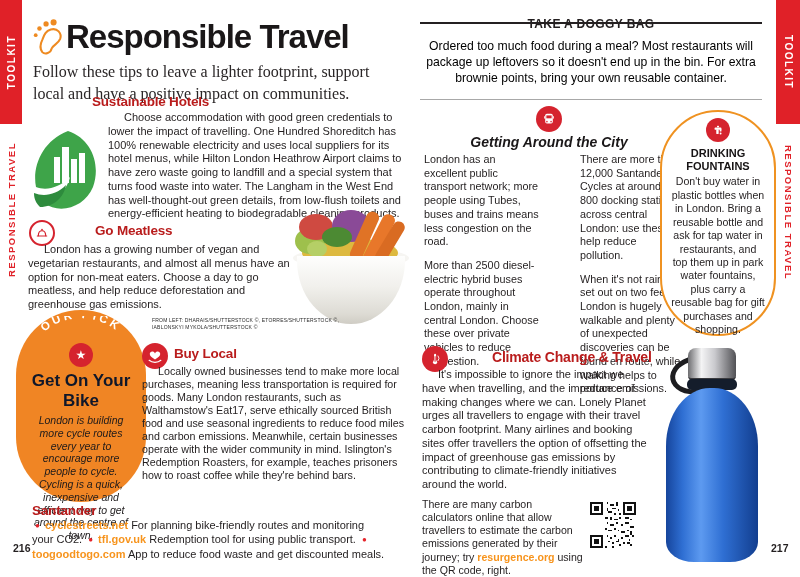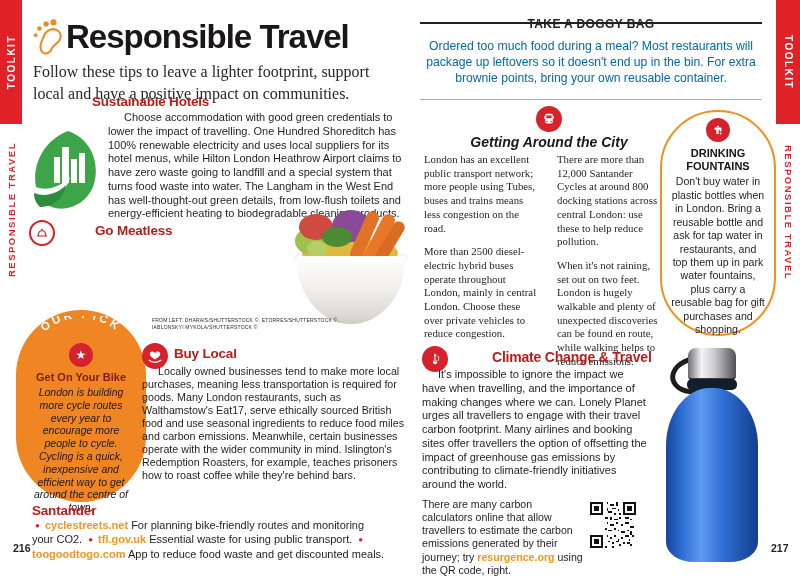--- a/index.html
+++ b/index.html
@@ -26,44 +26,44 @@
   .indent{text-indent:16px;}
 
   .leaf-float{float:left;width:72px;height:92px;margin:16px 6px 0 0;}
 
   
   .icon-circle{border-radius:50%;background:#d5232e;display:flex;align-items:center;justify-content:center;}
   .icon-outline{border-radius:50%;background:#fff;border:2px solid #d5232e;display:flex;align-items:center;justify-content:center;}
 
   
   .ourpick{background:#f08524;border-radius:66px;text-align:center;}
-  .ourpick .op-head{font-size:11px;font-weight:bold;color:#7f1d1d;margin-top:4px;}
+  .ourpick .op-head{font-size:17px;font-weight:bold;color:#0f172a;margin-top:4px;}
   .ourpick .op-body{font-size:10.5px;line-height:1.22;color:#1d1a1b;padding:3px 11px 0 11px;font-style:italic;}
   .star-badge{width:24px;height:24px;border-radius:50%;background:#d5232e;color:#fff;
               display:flex;align-items:center;justify-content:center;font-size:12px;margin:0 auto;}
 
   
   .credits{font-size:5px;line-height:1.35;letter-spacing:0.2px;color:#2b2b2b;text-transform:uppercase;}
 
   
   .res-p{font-size:11px;line-height:1.3;color:#221e1f;}
   .bullet{color:#e5242b;font-size:8px;vertical-align:1.5px;padding:0 2px 0 3px;}
   .olink{color:#f7941d;font-weight:bold;text-decoration:none;}
 
   .pagenum{font-size:10.5px;font-weight:bold;color:#231f20;}
 
   
   .doggy-head{position:relative;text-align:center;height:16px;}
   .doggy-head span{position:relative;font-size:12px;font-weight:bold;letter-spacing:0.4px;z-index:1;}
   .doggy-rule{position:absolute;left:0;right:0;top:8px;height:1.5px;background:#242021;z-index:2;}
-  .doggy-body{margin-top:8px;color:#0369a1;font-size:12.2px;line-height:1.32;text-align:center;}
+  .doggy-body{margin-top:8px;color:#000000;font-size:12.2px;line-height:1.32;text-align:center;}
   .gray-rule{background:#a8a8a8;height:1px;}
 
   
-  .cols{display:flex;gap:17px;font-family:Liberation Serif, serif;}
+  .cols{display:flex;gap:40px;}
   .cols .col{font-size:10.8px;line-height:1.27;}
   .cols p{margin-bottom:10px;}
 
   
   .fountain{background:#fff;border:2px solid #ef9221;border-radius:58px;text-align:center;}
   .fountain .f-head{font-size:11px;font-weight:bold;line-height:1.15;margin-top:5px;color:#161314;}
   .fountain .f-body{font-size:10.6px;line-height:1.27;padding:3px 9px 0 9px;color:#221e1f;}
 
   .qr-float{float:right;width:46px;height:48px;margin:3px 0 2px 7px;}
 
@@ -141,20 +141,21 @@
   <div class="abs icon-outline" style="left:29px;top:220px;width:22px;height:22px;">
     <svg width="16" height="16" viewBox="0 0 24 24">
       <g stroke="#d5232e" stroke-width="1.8" fill="none" stroke-linecap="round">
         <path d="M5,16.5 h14"></path>
         <path d="M6.5,16 C6.5,11 9,8.6 12,8.6 C15,8.6 17.5,11 17.5,16"></path>
       </g>
       <circle cx="12" cy="7" r="1.3" fill="#d5232e"></circle>
     </svg>
   </div>
   <h3 class="abs h-sec" style="left:58px;top:223px;margin-left:37px;">Go Meatless</h3>
+  <p class="abs body-txt indent" style="left:28px;top:243px;width:268px;">London has a growing number of vegan and vegetarian restaurants, and almost all menus have an option for non-meat eaters. Choose a day to go meatless, and help reduce deforestation and greenhouse gas emissions.</p>
 
   <div class="abs bowl-wrap" style="left:290px;top:210px;">
     <div class="bowl-rim"></div>
     <div class="tpc" style="left:12px;top:28px;width:96px;height:30px;background:#ddb93f;"></div>
     <div class="tpc" style="left:5px;top:18px;width:30px;height:26px;background:#9ec04c;"></div>
     <div class="tpc" style="left:17px;top:31px;width:20px;height:16px;background:#b5cf66;"></div>
     <div class="tpc" style="left:9px;top:4px;width:34px;height:26px;background:#cf4a41;"></div>
     <div class="tpc" style="left:42px;top:0;width:38px;height:32px;background:#8a4a97;"></div>
     <div class="tpc" style="left:32px;top:17px;width:30px;height:20px;background:#4c8a33;"></div>
     <div style="left:68px;top:0;width:13px;height:52px;background:#e07326;border-radius:6px;transform:rotate(24deg);"></div>
@@ -190,21 +191,21 @@
   <h3 class="abs h-sec" style="left:174px;top:346px;">Buy Local</h3>
   <p class="abs body-txt indent" style="left:142px;top:365px;width:268px;font-size:10.7px;line-height:1.22;">Locally owned businesses tend to make more local purchases, meaning less transportation is required for goods. Many London restaurants, such as Walthamstow's Eat17, serve ethically sourced British food and use seasonal ingredients to reduce food miles and carbon emissions. Meanwhile, certain businesses operate with the wider community in mind. Islington's Redemption Roasters, for example, teaches prisoners how to roast coffee while they're behind bars.</p>
 
   <h3 class="abs h-sec" style="left:32px;top:503px;">Santander</h3>
   <p class="abs res-p" style="left:32px;top:518px;width:354px;">
     <span class="bullet">●</span>
     <a class="olink" href="#">cyclestreets.net</a>
     <span>For planning bike-friendly routes and monitoring your CO2.</span>
     <span class="bullet">●</span>
     <a class="olink" href="#">tfl.gov.uk</a>
-    <span>Essential waste for using public transport.</span>
+    <span>Redemption tool for using public transport.</span>
     <span class="bullet">●</span>
     <a class="olink" href="#">toogoodtogo.com</a>
     <span>App to reduce food waste and get discounted meals.</span>
   </p>
 
   <span class="abs pagenum" style="left:13px;top:542px;">216</span>
 
   <div class="abs" style="left:420px;top:14px;width:342px;">
     <div class="doggy-head">
       <span>TAKE A DOGGY BAG</span>

